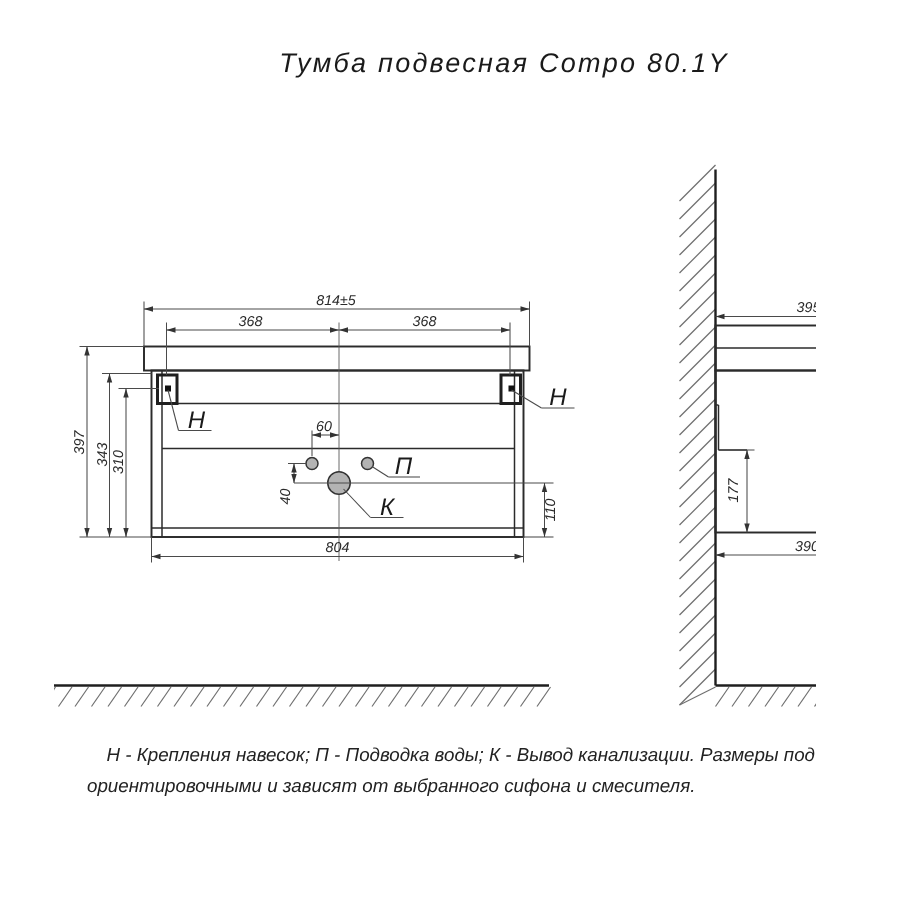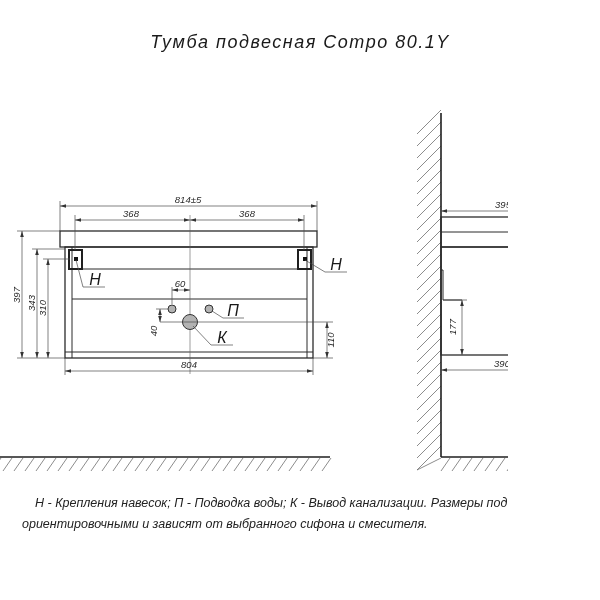--- a/index.html
+++ b/index.html
@@ -1,17 +1,17 @@
 <!DOCTYPE html>
 <html><head>
 <meta charset="utf-8">
 <style>
   html,body{margin:0;padding:0;background:#fff;}
   #page{position:relative;width:508px;height:600px;background:#ffffff;overflow:hidden;
-        font-family:"Liberation Sans", sans-serif;}
+        font-family:"Liberation Sans", sans-serif;margin-left:36px;}
   svg{position:absolute;left:0;top:0;}
   .outline{stroke:#2b2b2b;stroke-width:1.3;fill:none;}
   .thick{stroke:#1f1f1f;stroke-width:2;fill:none;}
   .mid{stroke:#2b2b2b;stroke-width:1;fill:none;}
   .thin{stroke:#4a4a4a;stroke-width:0.7;fill:none;}
   .dimline{stroke:#4a4a4a;stroke-width:0.7;fill:none;}
   .centerline{stroke:#5a5a5a;stroke-width:0.6;fill:none;}
   .hatchline{stroke:#6f6f6f;stroke-width:0.8;}
   .wallline{stroke:#1f1f1f;stroke-width:1.6;}
   text{fill:#1d1d1d;}

